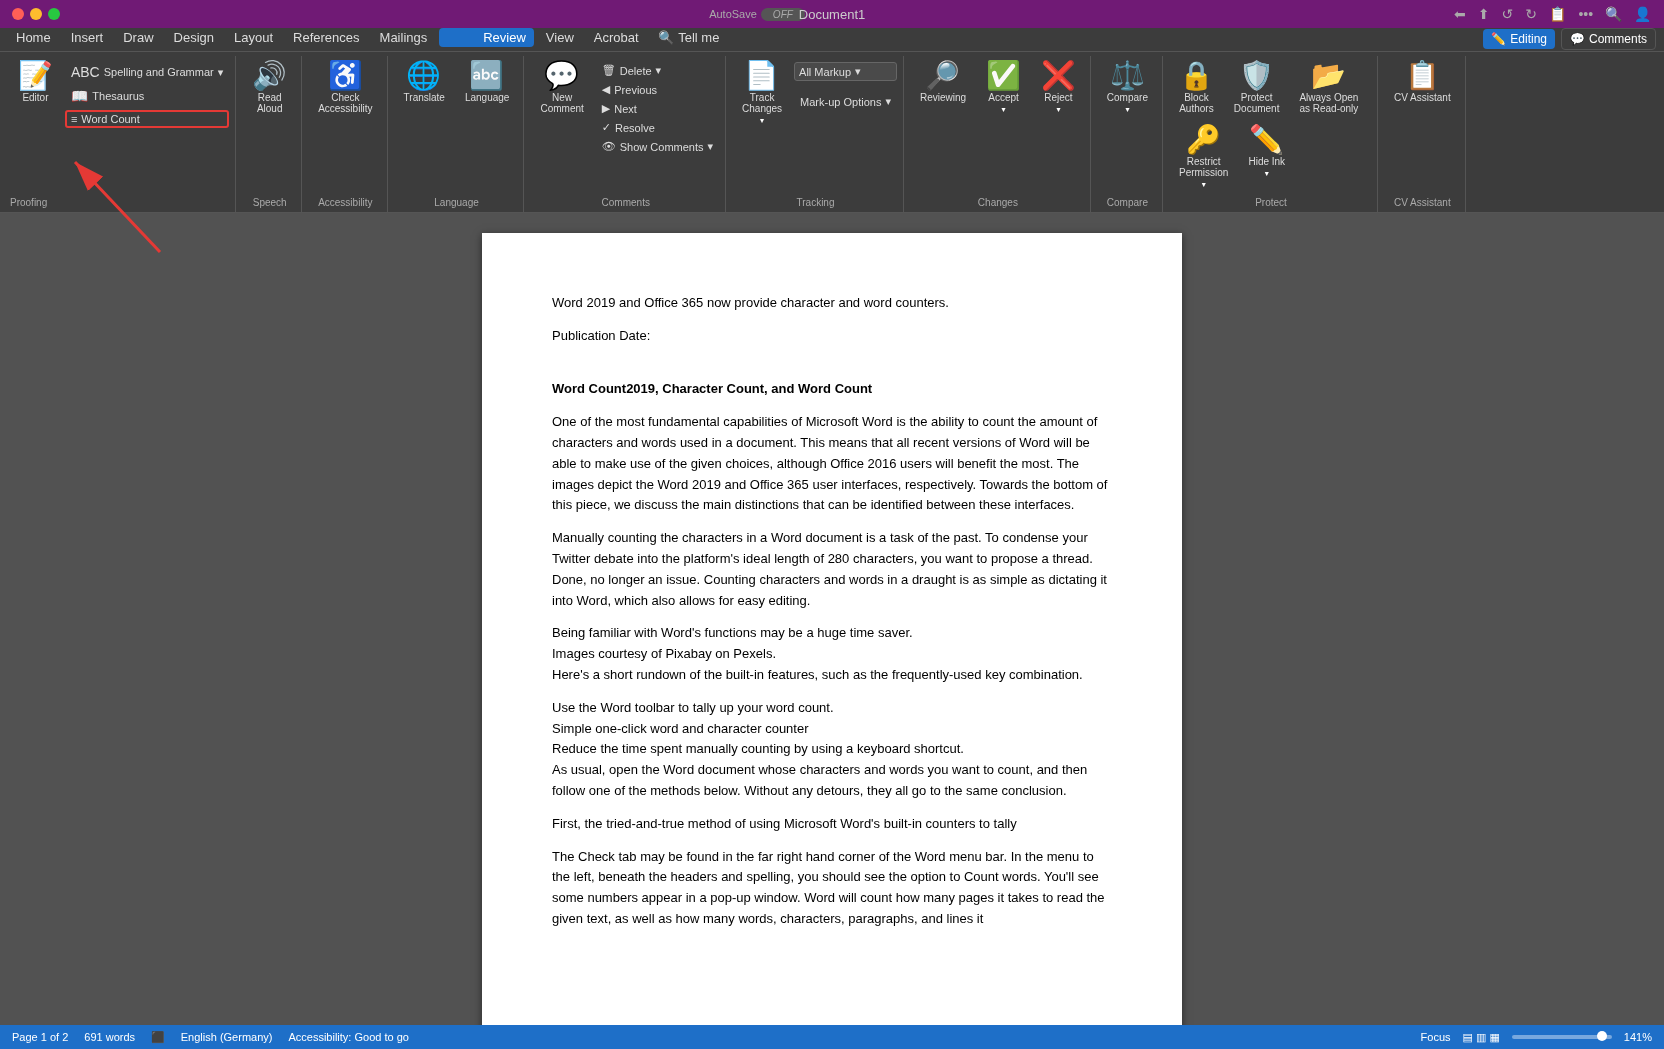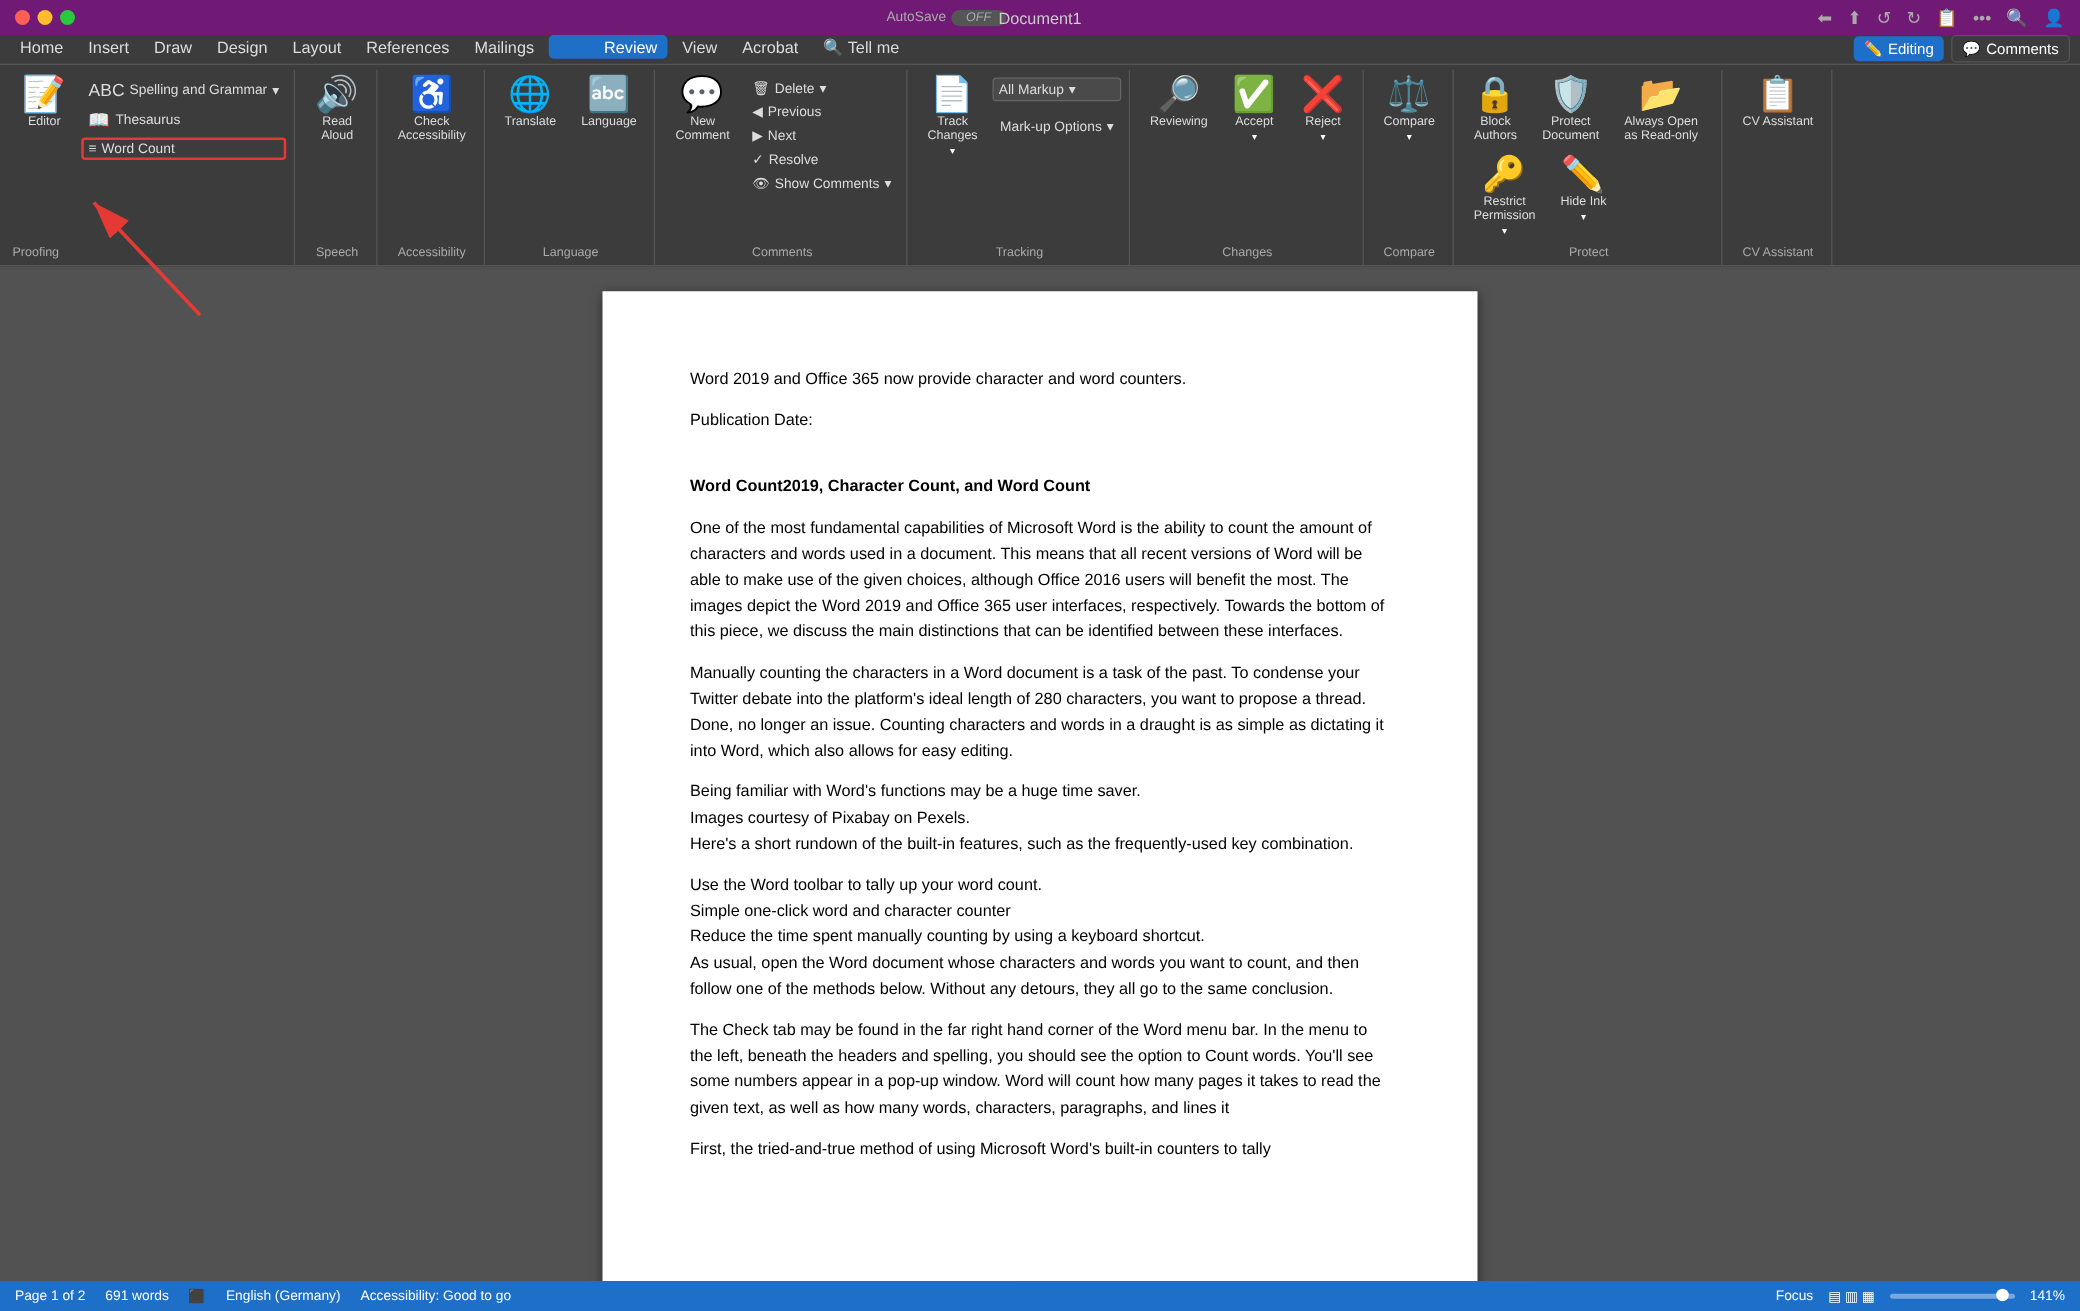--- a/index.html
+++ b/index.html
@@ -457,22 +457,22 @@
 <div class="doc-area">
   <div class="doc-page">
     <p>Word 2019 and Office 365 now provide character and word counters.</p>
     <p>Publication Date:</p>
     <br>
     <p style="font-weight:bold;">Word Count2019, Character Count, and Word Count</p>
     <p>One of the most fundamental capabilities of Microsoft Word is the ability to count the amount of characters and words used in a document. This means that all recent versions of Word will be able to make use of the given choices, although Office 2016 users will benefit the most. The images depict the Word 2019 and Office 365 user interfaces, respectively. Towards the bottom of this piece, we discuss the main distinctions that can be identified between these interfaces.</p>
     <p>Manually counting the characters in a Word document is a task of the past. To condense your Twitter debate into the platform's ideal length of 280 characters, you want to propose a thread. Done, no longer an issue. Counting characters and words in a draught is as simple as dictating it into Word, which also allows for easy editing.</p>
     <p>Being familiar with Word's functions may be a huge time saver.<br>Images courtesy of Pixabay on Pexels.<br>Here's a short rundown of the built-in features, such as the frequently-used key combination.</p>
     <p>Use the Word toolbar to tally up your word count.<br>Simple one-click word and character counter<br>Reduce the time spent manually counting by using a keyboard shortcut.<br>As usual, open the Word document whose characters and words you want to count, and then follow one of the methods below. Without any detours, they all go to the same conclusion.</p>
+    <p>First, the tried-and-true method of using Microsoft Word's built-in counters to tally</p>
     <p>The Check tab may be found in the far right hand corner of the Word menu bar. In the menu to the left, beneath the headers and spelling, you should see the option to Count words. You'll see some numbers appear in a pop-up window. Word will count how many pages it takes to read the given text, as well as how many words, characters, paragraphs, and lines it</p>
-    <p>First, the tried-and-true method of using Microsoft Word's built-in counters to tally</p>
   </div>
 </div>
 
 <div class="status-bar">
   <span>Page 1 of 2</span>
   <span>691 words</span>
   <span>⬛</span>
   <span>English (Germany)</span>
   <span>Accessibility: Good to go</span>
   <div class="status-right">

